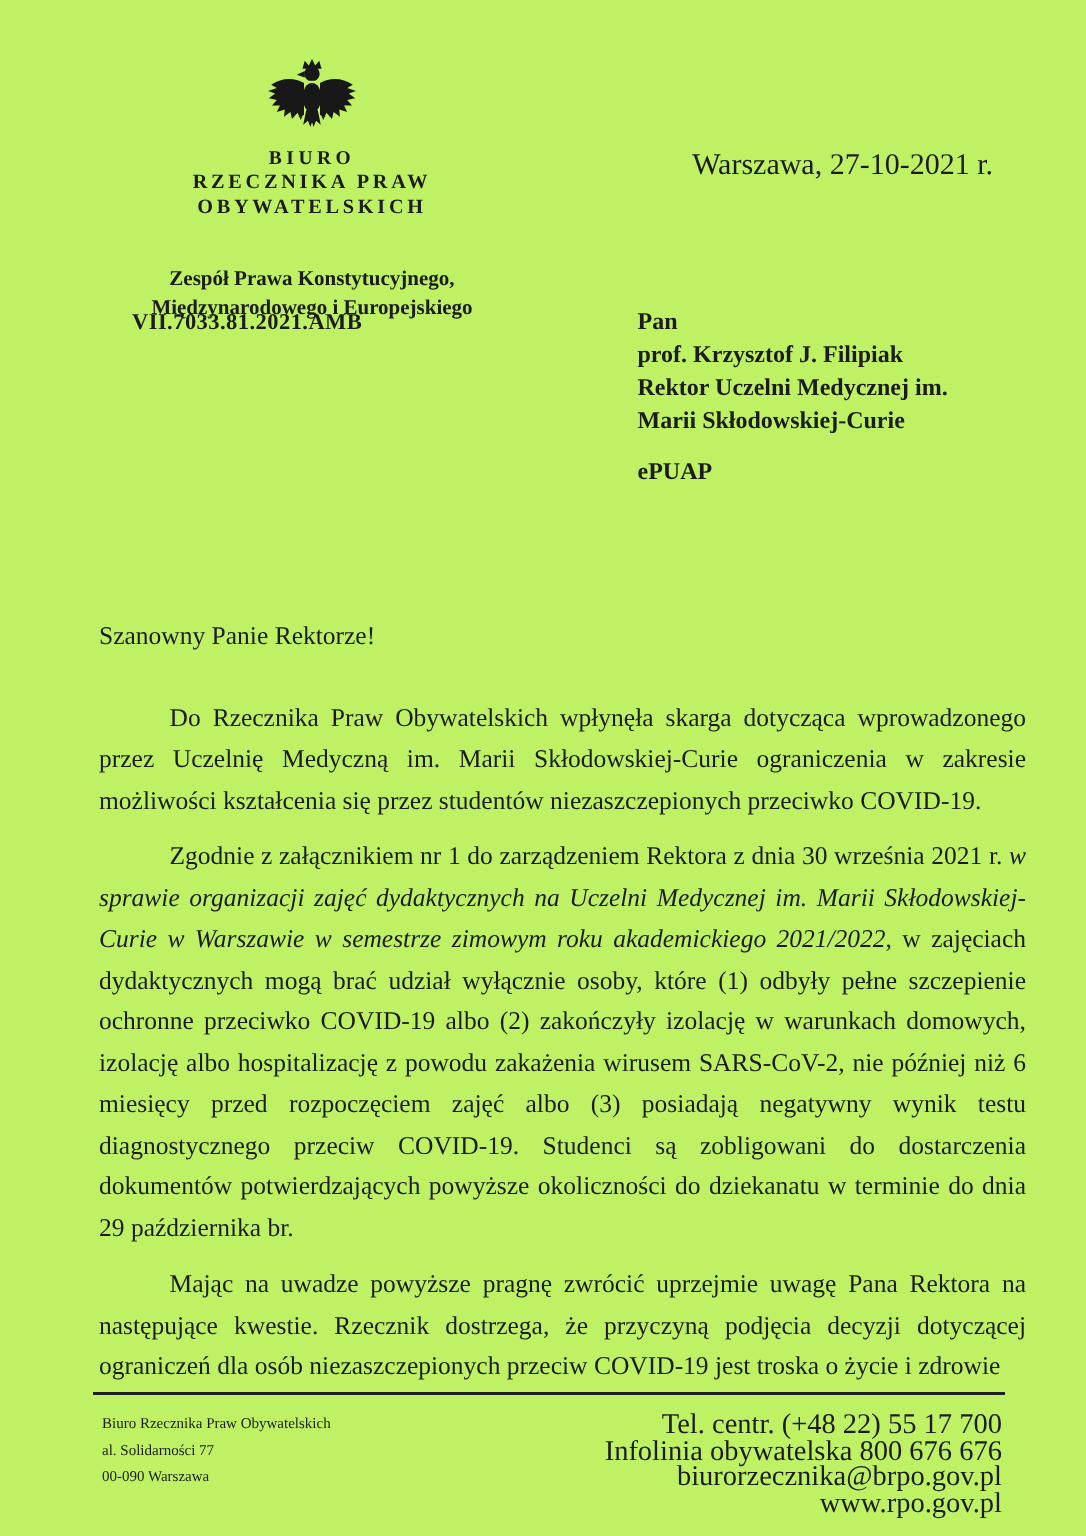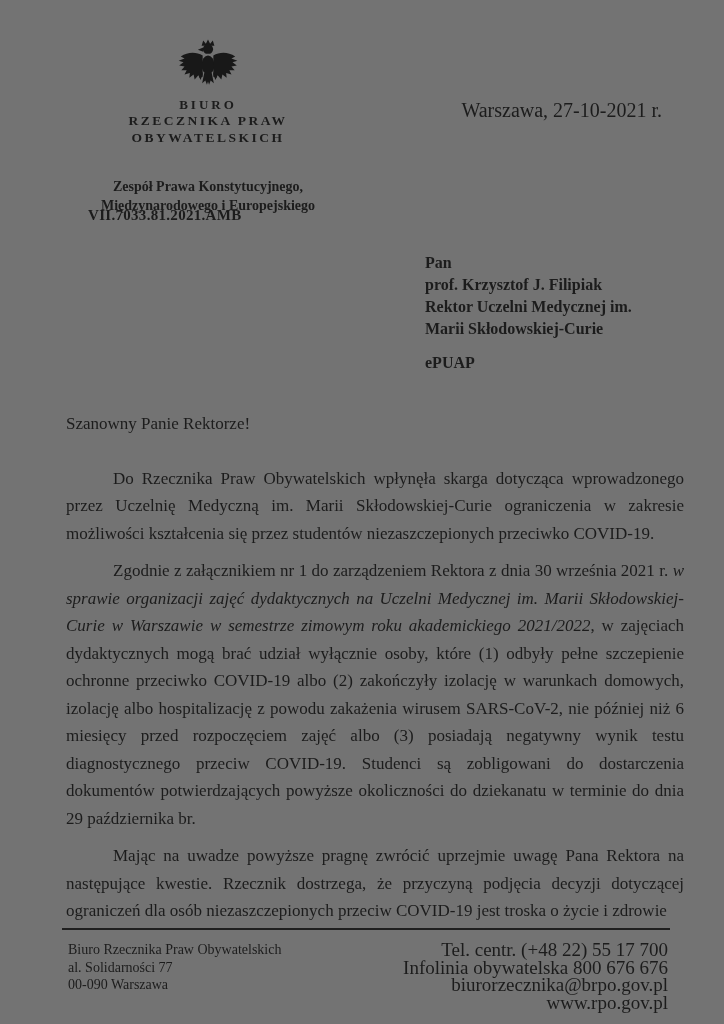--- a/index.html
+++ b/index.html
@@ -1,21 +1,21 @@
 <!DOCTYPE html>
 <html lang="pl"><head>
 <meta charset="utf-8">
 <title>Letter</title>
 <style>
   html,body{margin:0;padding:0;background:#e8e8e8;}
   .page{
     position:relative;
     width:724px;height:1024px;
     margin:0 auto;
-    background:#737373;
+    background:#bef264;
     color:#1c1c1c;
     font-family:"Liberation Serif","DejaVu Serif",serif;
     overflow:hidden;
   }
   
   .letterhead{
     position:absolute;left:60px;top:36px;width:296px;
     text-align:center;
   }
   .emblem{display:block;margin:0 auto 3px auto;}
@@ -29,21 +29,21 @@
   .place-date{
     position:absolute;top:99px;right:62px;font-size:20px;
   }
   .reference{
     position:absolute;left:88px;top:207px;
     font-weight:bold;font-size:15px;letter-spacing:0.3px;
   }
   
   .addressee{
     position:absolute;left:425px;top:204px;
-    font-weight:bold;font-size:16px;line-height:22px;width:240px;margin-top:48px;
+    font-weight:bold;font-size:16px;line-height:22px;width:240px;
   }
   .delivery{margin-top:12px;}
   
   .body{
     position:absolute;left:66px;top:410px;width:618px;
     font-size:17px;line-height:27.5px;
   }
   .salutation{margin:0;}
   .body p.para{
     margin:0;text-align:justify;text-indent:47px;
@@ -51,21 +51,21 @@
   .body p.para + p.para{margin-top:10px;}
   .body p.para:first-of-type{margin-top:27px;}
   .body em{font-style:italic;}
   
   .footer-divider{
     position:absolute;left:62px;top:928px;width:608px;height:0;
     border-top:2px solid #1f1f1f;
   }
   .footer-left{
     position:absolute;left:68px;top:941px;
-    font-size:14px;line-height:17.5px;
+    font-size:10px;line-height:17.5px;
   }
   .footer-right{
     position:absolute;right:56px;top:941px;text-align:right;
     font-size:19px;line-height:17.5px;margin-left:42px;
   }
 </style>
 </head>
 <body>
 
 <div class="page">

